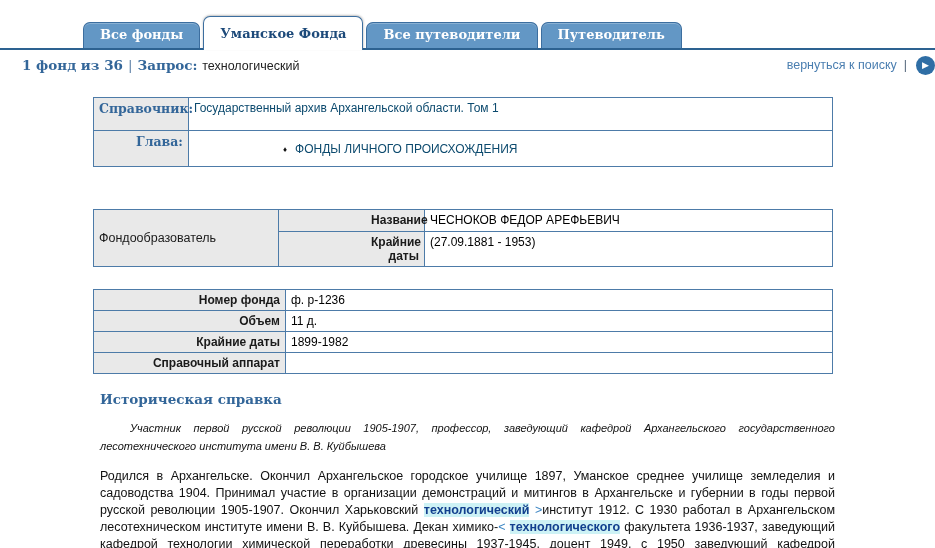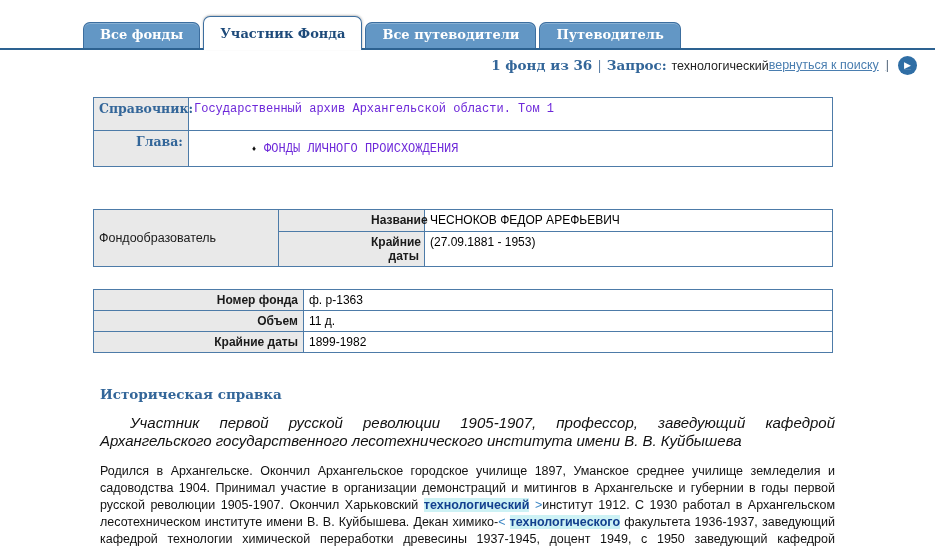--- a/index.html
+++ b/index.html
@@ -13,79 +13,79 @@
          background:#6397c5; border:1px solid #3c6e9f; border-bottom:none;
          border-radius:7px 7px 0 0; color:#fff; font-family:"DejaVu Serif", serif;
          font-weight:bold; font-size:13px; text-align:center; cursor:pointer;
          box-shadow:inset 0 1px 0 rgba(255,255,255,.25); }
   .tab.active { height:34px; line-height:34px; background:#fff; color:#1d4a7a;
                 margin-bottom:-2px; position:relative; z-index:2;
                 box-shadow:1px -1px 2px rgba(0,0,0,.15), -1px -1px 2px rgba(0,0,0,.1); }
 
   
   .resultbar { height:30px; display:flex; align-items:center;
-               justify-content:flex-end; padding:0 18px 0 22px; }
+               justify-content:space-between; padding:0 0 0 22px; }
   .resultbar .left { font-family:"DejaVu Serif", serif; font-weight:bold;
                      font-size:13.5px; color:#336699; }
   .resultbar .sep { color:#5b7fa6; font-weight:normal; padding:0 5px; }
   .resultbar .qvalue { font-family:"Liberation Sans", sans-serif; font-weight:normal;
                        font-size:12.5px; color:#222; }
-  .resultbar .right { display:flex; align-items:center; font-size:12.5px; color:#4a7eb0;text-decoration:underline; }
+  .resultbar .right { display:flex; align-items:center; font-size:12.5px; color:#4a7eb0; }
   .resultbar .right .sep2 { color:#55687c; padding:0 9px 0 7px; }
   .nav-btn { width:19px; height:19px; border-radius:50%; background:#2f6ea5; border:none;
              color:#fff; font-size:9px; line-height:19px; text-align:center;
              cursor:pointer; display:inline-block; }
   .backlink { cursor:pointer; }
 
   
   .content { margin:17px 0 0 93px; width:740px; }
   table { border-collapse:collapse; width:740px; font-size:12px; color:#000;
           table-layout:fixed; }
   td { border:1px solid #4d7ba8; padding:3px 5px; vertical-align:top; }
   .lblbg { background:#e9e9e9; }
 
   
   .t-ref td.lbl { width:95px; text-align:right; font-family:"DejaVu Serif", serif;
                   font-weight:bold; font-size:12.5px; color:#336699; }
   .t-ref tr.r1 { height:33px;padding-left:48px; }
   .t-ref tr.r2 { height:36px; }
-  .t-ref .link { color:#6d28d9; cursor:pointer;font-family:Liberation Mono, monospace; }
-  .t-ref td.chapter { padding-left:63px; vertical-align:middle; }
+  .t-ref .link { color:#0c4a6e; cursor:pointer; }
+  .t-ref td.chapter { padding-left:94px; vertical-align:middle; }
   .bullet { color:#111; font-size:8px; margin-right:8px; vertical-align:1px; }
 
   
   .t-creator td.group { width:185px; font-weight:normal; font-size:12.5px;
                         vertical-align:middle; color:#1a1a1a; }
   .t-creator td.lbl   { width:146px; text-align:right; font-weight:bold;
                         color:#1a1a1a; padding-left:92px; }
   .t-creator tr.r1 { height:22px; }
   .t-creator tr.r2 { height:31px; }
 
   
-  .t-fund td.lbl { width:210px; text-align:right; font-weight:bold; color:#1a1a1a; }
+  .t-fund td.lbl { width:192px; text-align:right; font-weight:bold; color:#1a1a1a; }
   .t-fund tr { height:20px; }
 
   .gap1 { height:42px; } .gap2 { height:22px; } .gap3 { height:17px; }
 
   
   .hist-head { font-family:"DejaVu Serif", serif; font-weight:bold; font-size:13.5px;
-               color:#336699; margin:16px 0 12px 7px; }
-  .lead { font-style:italic; text-align:justify; text-indent:30px; font-size:15px;
+               color:#336699; margin:0 0 12px 7px; }
+  .lead { font-style:italic; text-align:justify; text-indent:30px; font-size:11px;
           line-height:18px; color:#111; margin:0 0 0 7px; width:735px; }
   .bodytext { text-align:justify; font-size:12.5px; line-height:17px; color:#111;
               margin:13px 0 0 7px; width:735px; }
   .seg-hit { font-weight:bold; color:#123f8e; background:#cdf2f5; }
   .seg-marker { color:#3c86c4; cursor:pointer; }
 </style>
 </head>
 <body>
 
 <div class="tabbar">
   <div class="tab">Все фонды</div>
-  <div class="tab active">Участник Фонда</div>
+  <div class="tab active">Уманское Фонда</div>
   <div class="tab">Все путеводители</div>
   <div class="tab">Путеводитель</div>
 </div>
 
 <div class="resultbar">
   <div class="left">
     <span>1 фонд из 36</span><span class="sep">|</span><span>Запрос:</span>
     <span class="qvalue">технологический</span>
   </div>
   <div class="right">
@@ -125,29 +125,33 @@
     </tr>
   </tbody>
     </table>
 
   <div class="gap2"></div>
 
   <table class="t-fund">
     <tbody>
         <tr>
       <td class="lbl lblbg">Номер фонда</td>
-      <td>ф. р-1363</td>
+      <td>ф. р-1236</td>
     </tr>
     <tr>
       <td class="lbl lblbg">Объем</td>
       <td>11 д.</td>
     </tr>
     <tr>
       <td class="lbl lblbg">Крайние даты</td>
       <td>1899-1982</td>
+    </tr>
+    <tr>
+      <td class="lbl lblbg">Справочный аппарат</td>
+      <td></td>
     </tr>
   </tbody>
     </table>
 
   <div class="gap3"></div>
 
   <div class="hist-head">Историческая справка</div>
   <p class="lead">Участник первой русской революции 1905-1907, профессор, заведующий кафедрой Архангельского государственного лесотехнического института имени В. В. Куйбышева</p>
   <p class="bodytext"><span class="seg-normal">Родился в Архангельске. Окончил Архангельское городское училище 1897, Уманское среднее училище земледелия и садоводства 1904. Принимал участие в организации демонстраций и митингов в Архангельске и губернии в годы первой русской революции 1905-1907. Окончил Харьковский </span><span class="seg-hit">технологический</span><span class="seg-normal"> </span><span class="seg-marker">&gt;</span><span class="seg-normal">институт 1912. С 1930 работал в Архангельском лесотехническом институте имени В. В. Куйбышева. Декан химико-</span><span class="seg-marker">&lt;</span><span class="seg-normal"> </span><span class="seg-hit">технологического</span><span class="seg-normal"> факультета 1936-1937, заведующий кафедрой технологии химической переработки древесины 1937-1945, доцент 1949, с 1950 заведующий кафедрой лесохимических производств, профессор. Автор 14 крупных работ в области химической</span></p>
 </div>

